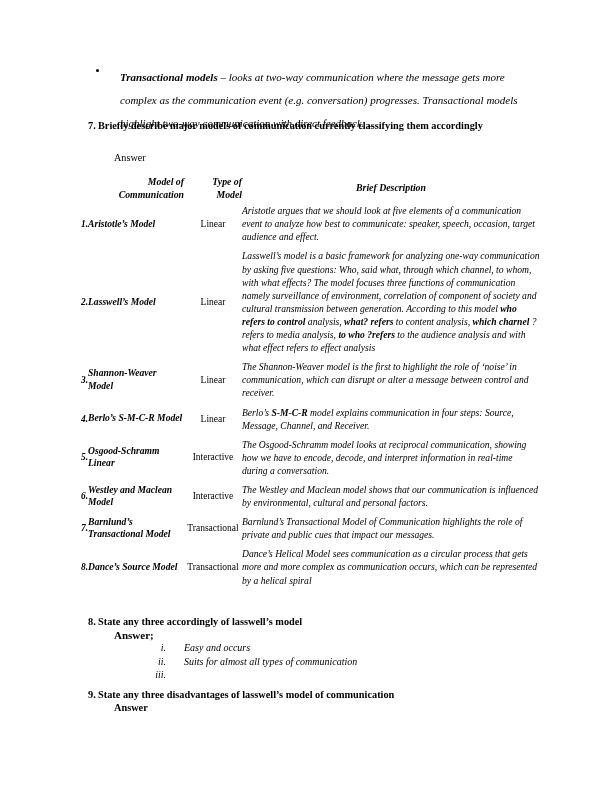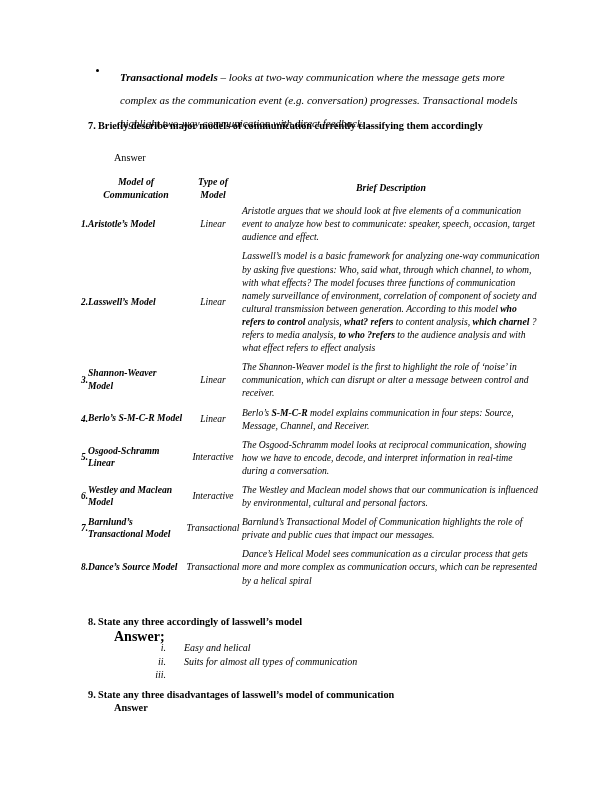--- a/index.html
+++ b/index.html
@@ -96,21 +96,21 @@
   }
   .col-num    { width: 14px; }
   .col-model  { width: 96px; }
   .col-type   { width: 58px; }
   .col-desc   { width: 298px; }
 
   .hdr-cell {
     font-weight: bold;
     font-style: italic;
     font-size: 9.8px;
-    text-align: center;
+    text-align: right;
     line-height: 12.6px;
     padding-bottom: 9px;
     vertical-align: top;
   }
   .hdr-desc { text-align: center; padding-top: 12px; }
 
   .rownum {
     font-weight: bold;
     font-style: italic;
     font-size: 9.3px;
@@ -120,42 +120,41 @@
   }
   .cell-model {
     font-weight: bold;
     font-style: italic;
     font-size: 9.6px;
     line-height: 12.4px;
     padding-left: 2px;
     vertical-align: middle;
   }
   .cell-type {
-    font-style: italic;
     font-size: 9.5px;
     text-align: center;
     vertical-align: middle;
     padding: 0 2px;
   }
   .cell-desc {
     font-style: italic;
     font-size: 9.6px;
     line-height: 13.1px;
     padding: 2px 0 2px 4px;
     vertical-align: middle;
   }
   .rowpad td { padding-top: 3px; padding-bottom: 3px; }
 
   
   #q8 { left: 88px; top: 615px; width: 440px; }
   #q8-answer {
     position: absolute;
     left: 114px;
     top: 629px;
-    font-size: 14px;
+    font-size: 11px;
     font-weight: bold;
   }
   .romanlist {
     position: absolute;
     left: 140px;
     top: 641px;
     width: 380px;
     font-size: 10px;
     font-style: italic;
     line-height: 13.6px;
@@ -277,21 +276,21 @@
 
   <div class="q" id="q8">
     <span class="num">8.</span>
     <span class="qtext">State any three accordingly of lasswell’s model</span>
   </div>
   <div id="q8-answer">Answer;</div>
 
   <div class="romanlist">
     <div class="ri">
       <span class="rnum">i.</span>
-      <span class="rtxt">Easy and helical</span>
+      <span class="rtxt">Easy and occurs</span>
     </div>
     <div class="ri">
       <span class="rnum">ii.</span>
       <span class="rtxt">Suits for almost all types of communication</span>
     </div>
     <div class="ri">
       <span class="rnum">iii.</span>
     </div>
   </div>
 

